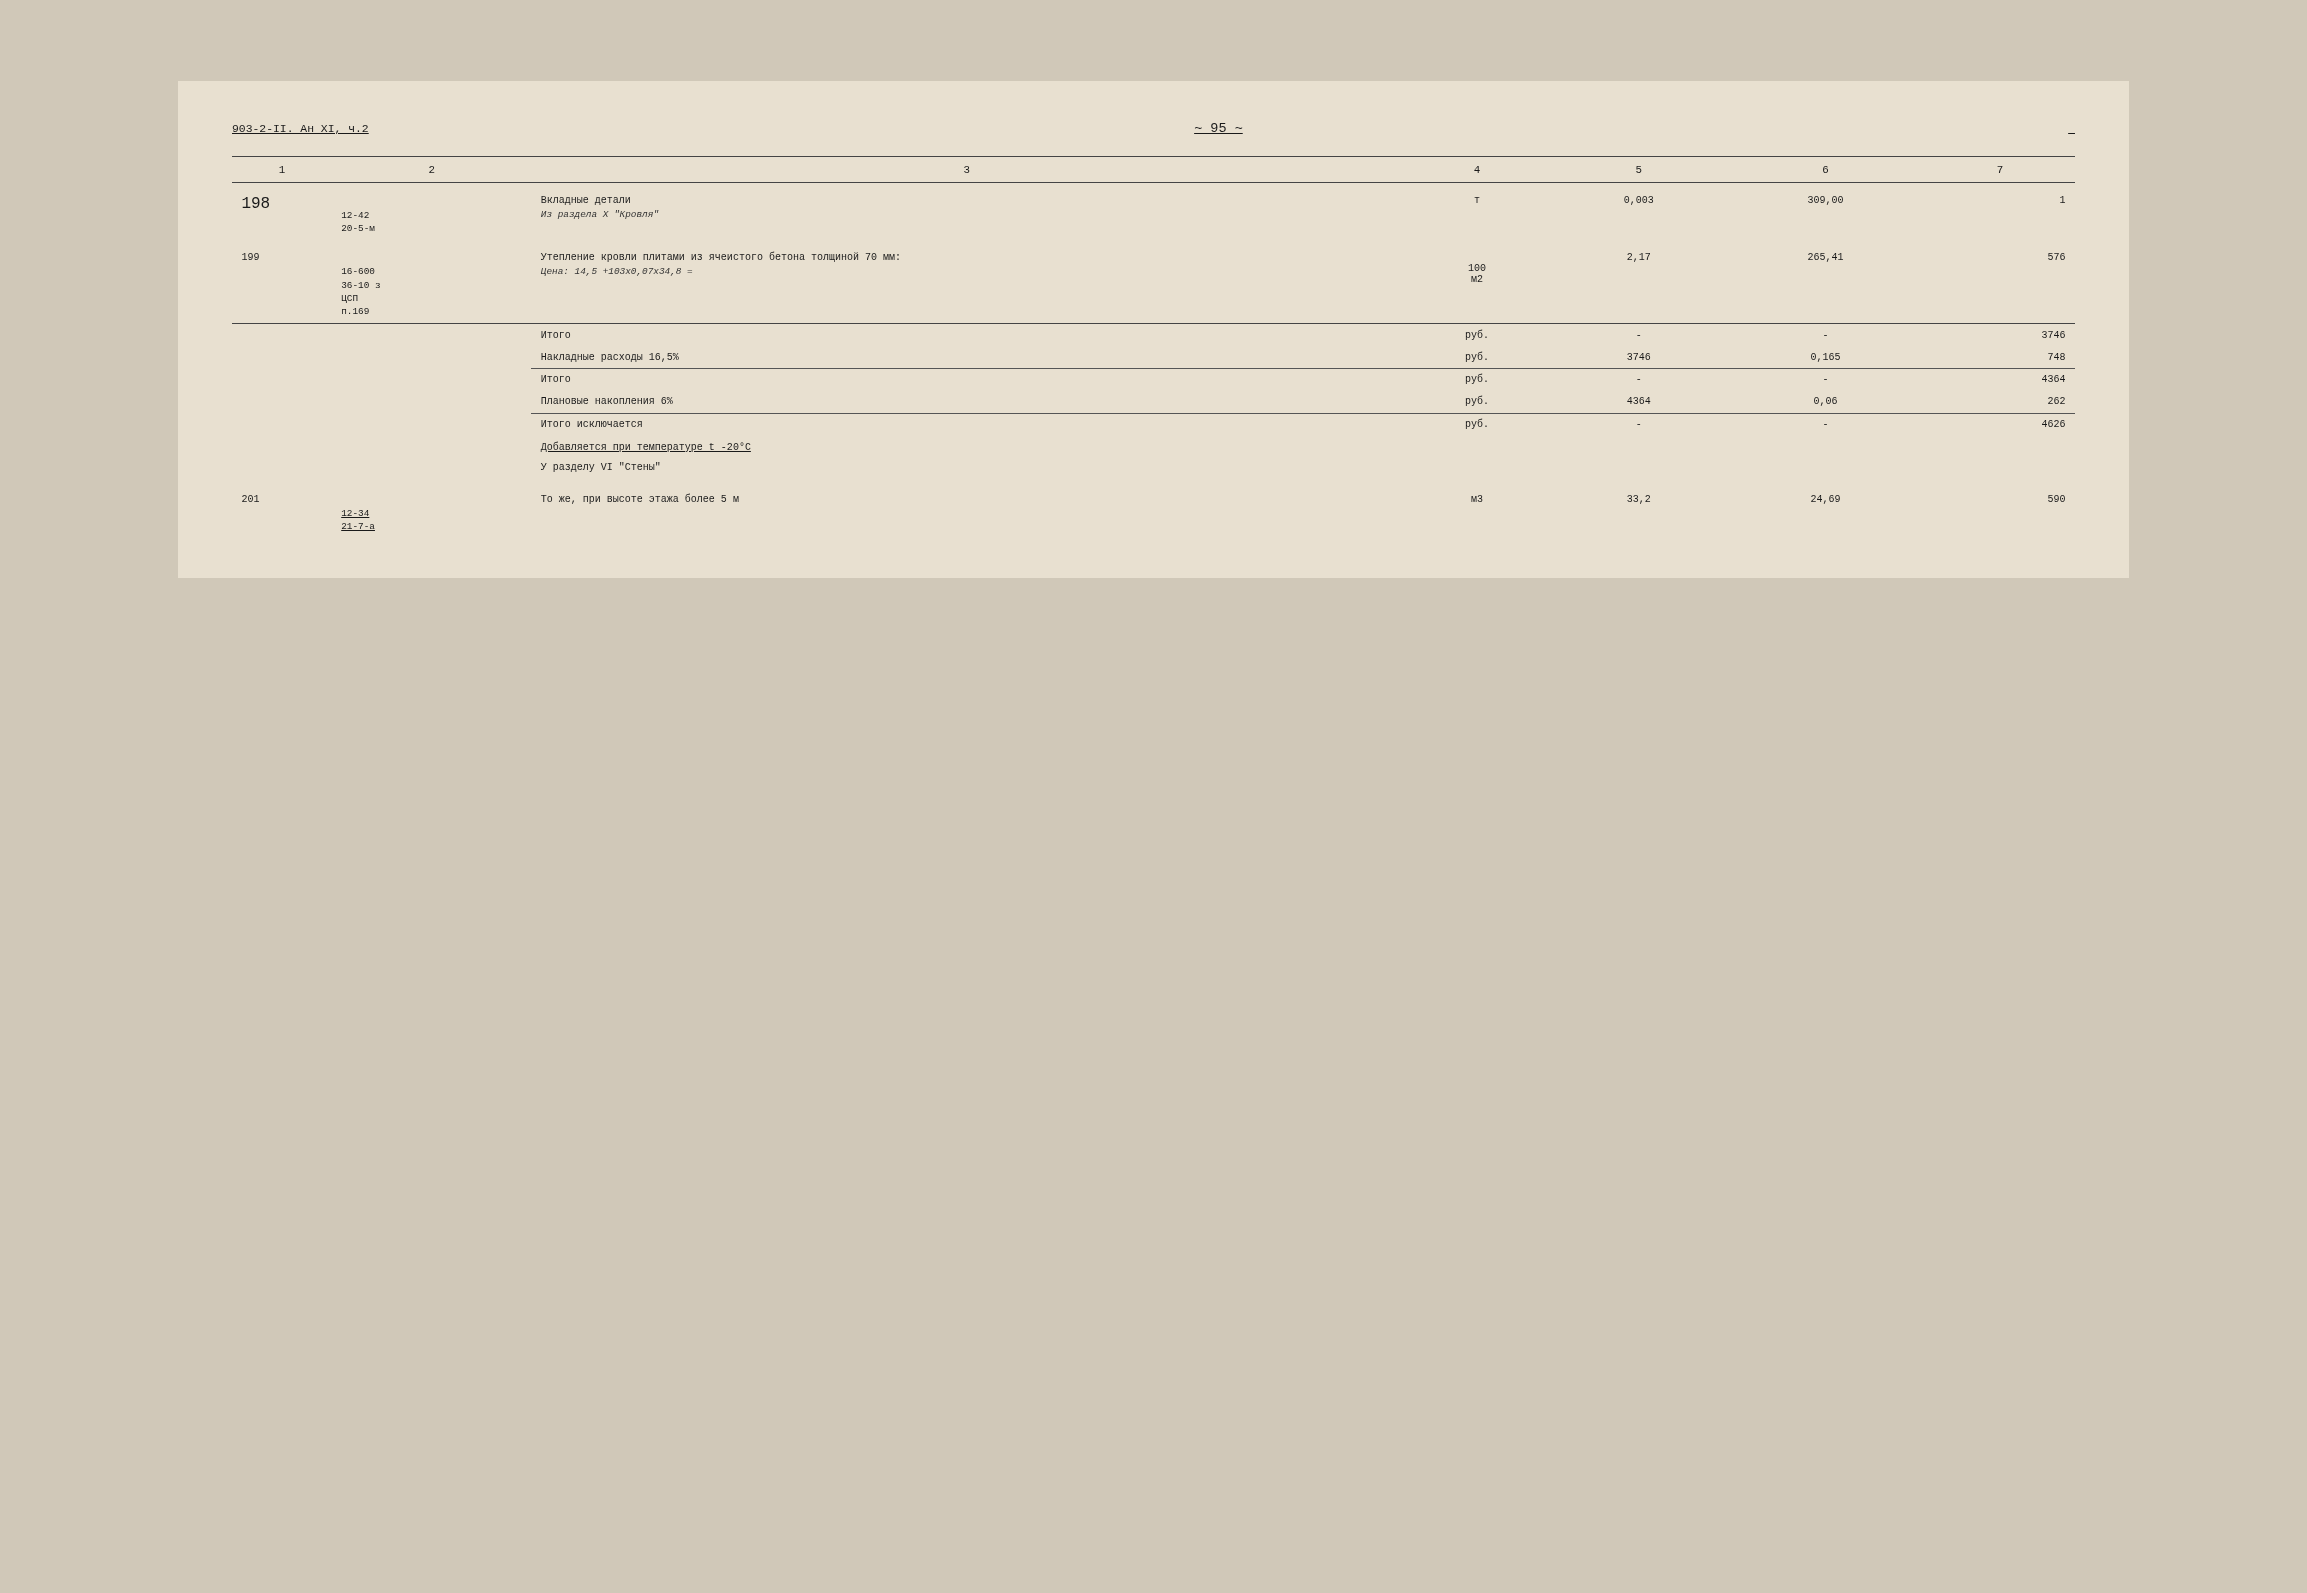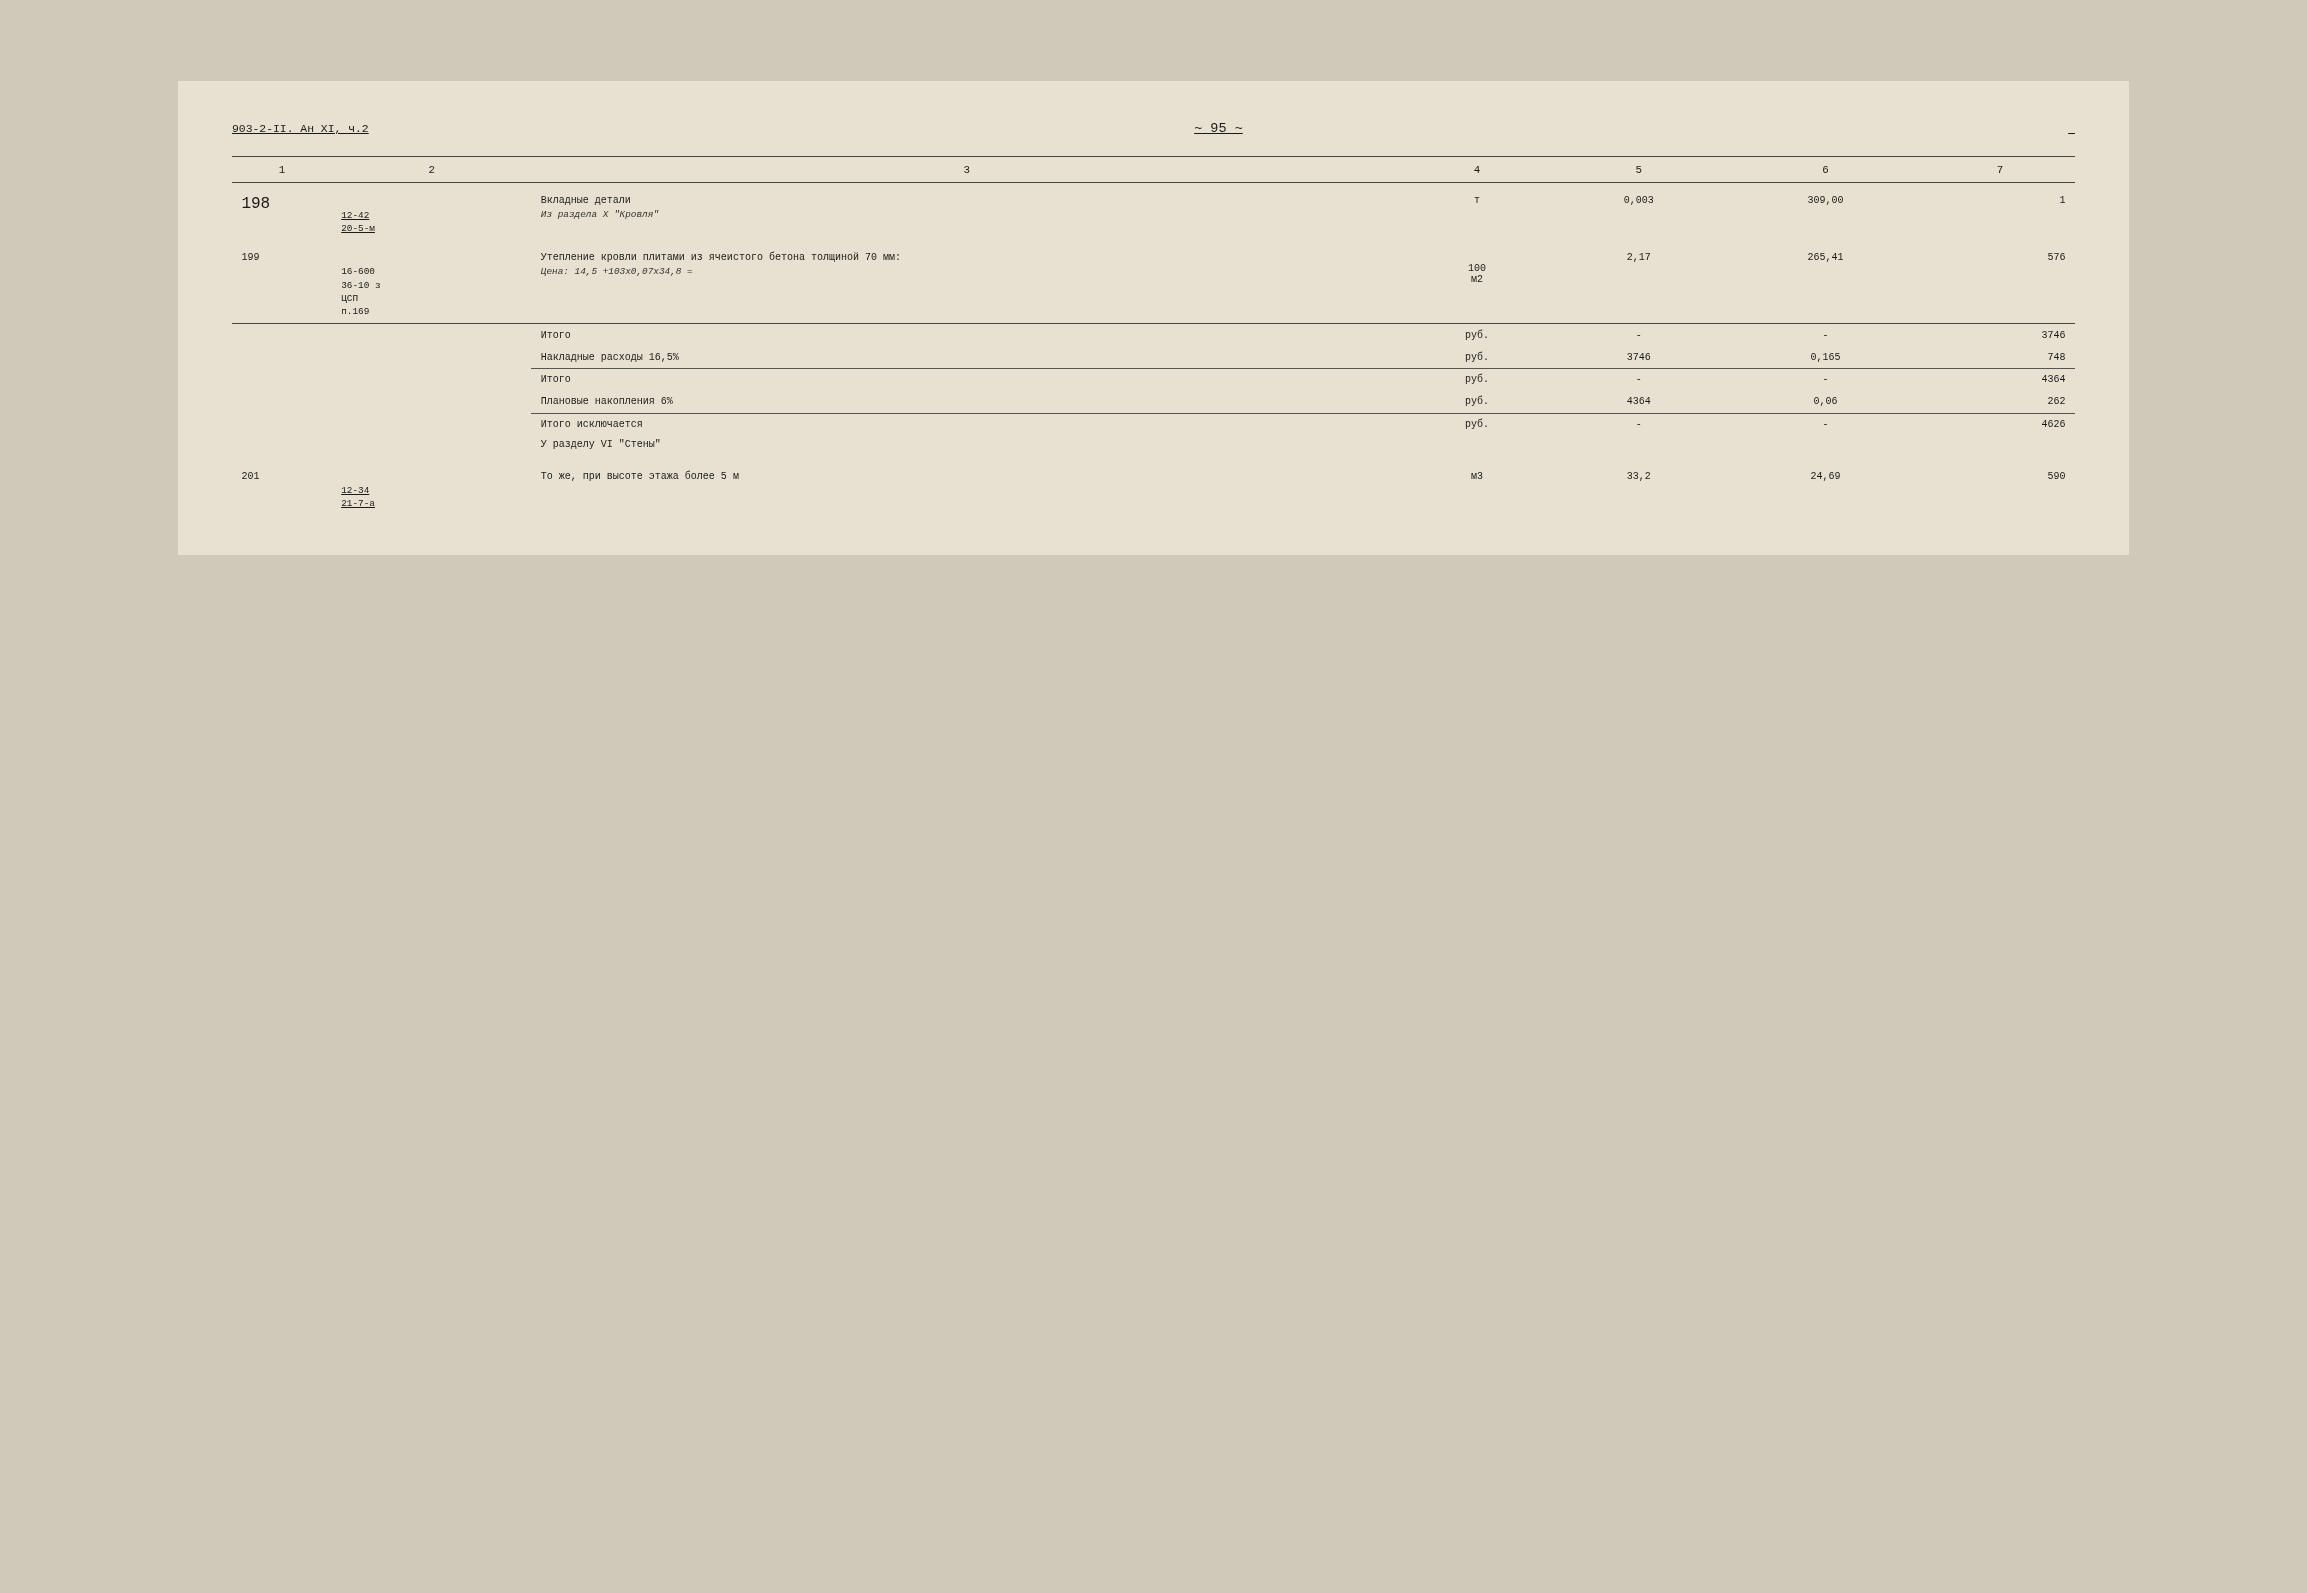--- a/index.html
+++ b/index.html
@@ -114,21 +114,21 @@
         <th class="col-6"><span>6</span></th>
         <th class="col-7"><span>7</span></th>
       </tr>
     </thead>
     <tbody>
 
       <tr class="row-198">
         <td class="col-1" style="font-size:16px; padding-top:12px;">
           <span>198</span>
         </td>
-        <td class="col-2 code-col" style="padding-top:12px; white-space:pre-line;text-decoration:underline;">
+        <td class="col-2 code-col" style="padding-top:12px; white-space:pre-line;">
           <span>12-42
 20-5-м</span>
         </td>
         <td class="col-3" style="padding-top:12px;">
           <span>Вкладные детали</span>
           <br>
           <span class="sub-label">Из раздела X "Кровля"</span>
         </td>
         <td class="col-4" style="padding-top:12px;">т</td>
         <td class="col-5" style="padding-top:12px;">0,003</td>
@@ -213,20 +213,27 @@
         <td class="col-2"></td>
         <td class="col-3">
           <span>Итого исключается</span>
         </td>
         <td class="col-4">руб.</td>
         <td class="col-5">-</td>
         <td class="col-6">-</td>
         <td class="col-7">4626</td>
       </tr>
 
+      <tr>
+        <td class="col-1"></td>
+        <td class="col-2"></td>
+        <td class="col-3" colspan="5" style="padding-top:6.7px;">
+          <span class="underline-text">Добавляется при температуре t -20°C</span>
+        </td>
+      </tr>
 
       <tr>
         <td class="col-1"></td>
         <td class="col-2"></td>
         <td class="col-3" colspan="5" style="padding-top:4px; padding-bottom:10.8px;">
           <span>У разделу VI "Стены"</span>
         </td>
       </tr>
 
 

